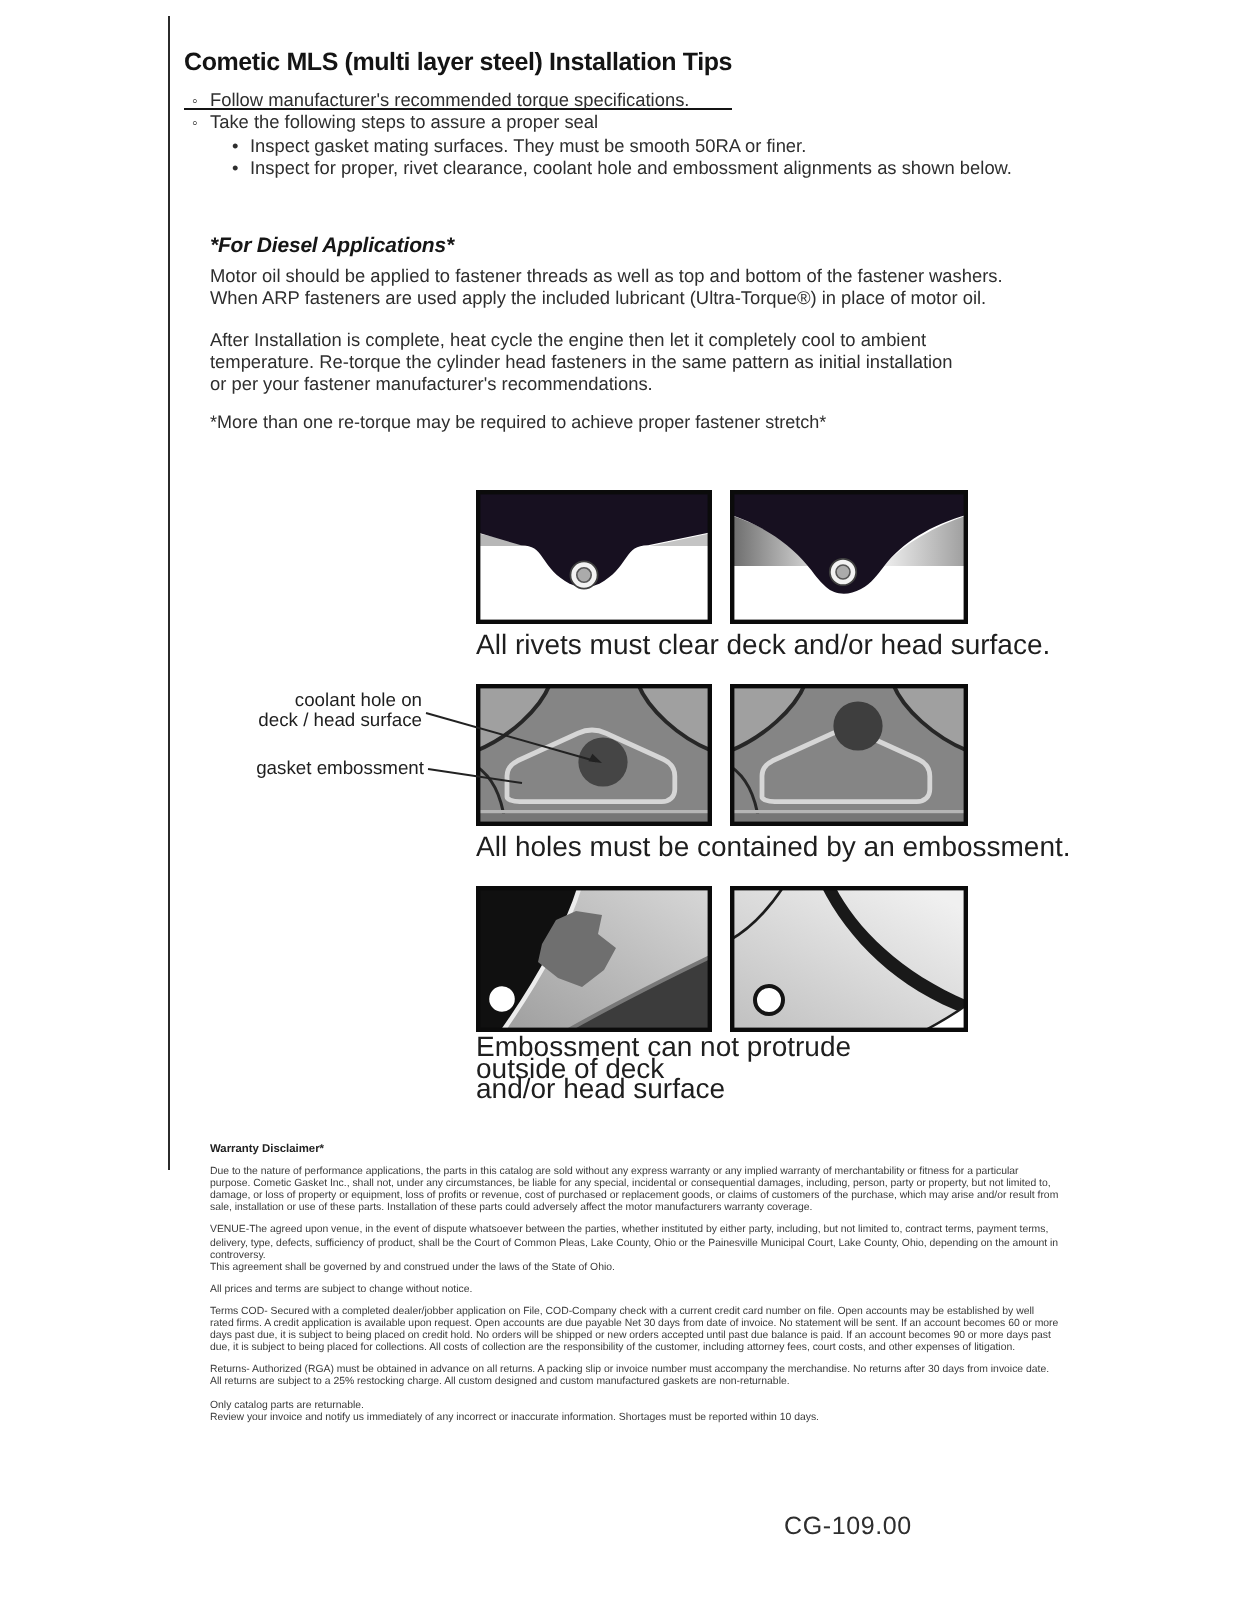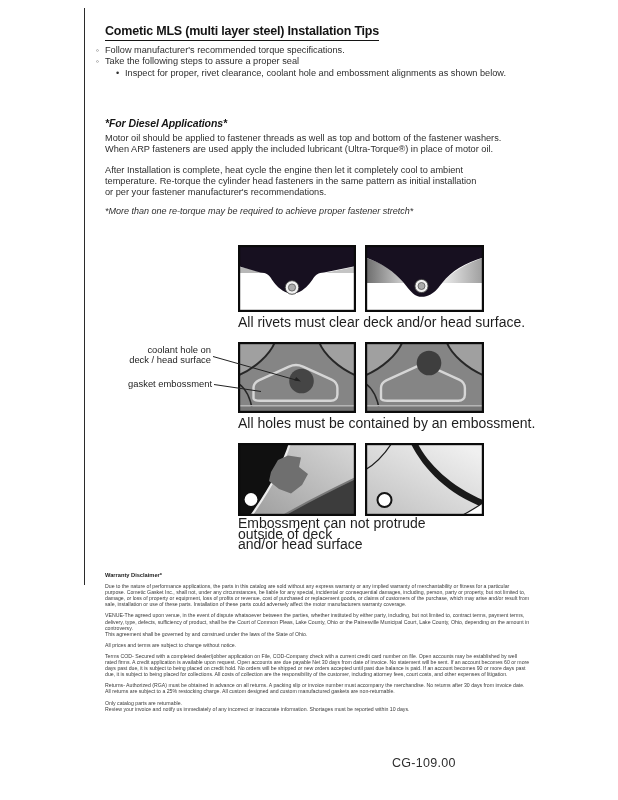--- a/index.html
+++ b/index.html
@@ -1,33 +1,33 @@
 <!DOCTYPE html>
 <html><head>
 <meta charset="utf-8">
 <style>
   html,body{margin:0;padding:0;background:#ffffff;}
   .page{position:relative;width:618px;height:800px;background:#fff;overflow:hidden;
         font-family:"Liberation Sans","DejaVu Sans",sans-serif;color:#2e2e2e;}
   .leftrule{position:absolute;left:84px;top:8px;width:1px;height:577px;background:#2b2b2b;}
 
-  .title{position:absolute;left:105px;top:24px;font-size:12.5px;font-weight:bold;color:#141414;
-         letter-spacing:-0.2px;border-bottom:1.5px solid #141414;padding-bottom:2px;white-space:nowrap;}
+  .title{position:absolute;left:92px;top:24px;font-size:12.5px;font-weight:bold;color:#141414;
+         letter-spacing:-0.2px;border-bottom:1.5px solid #141414;padding-bottom:16px;white-space:nowrap;}
 
   .bullets{position:absolute;left:96px;top:45px;font-size:9.2px;line-height:11.4px;width:460px;}
   .bullet{position:relative;padding-left:9px;white-space:nowrap;}
   .bullet::before{content:"\25E6";position:absolute;left:0;top:0;font-size:8px;}
   .subbullet{position:relative;margin-left:20px;padding-left:9px;white-space:nowrap;}
   .subbullet::before{content:"\2022";position:absolute;left:0;top:0;}
 
   .diesel-h{position:absolute;left:105px;top:117px;font-size:10.5px;font-weight:bold;color:#161616;letter-spacing:-0.1px;font-style:italic;}
   .para{position:absolute;left:105px;width:445px;font-size:9.2px;line-height:11px;white-space:pre-line;}
   .para1{top:133px;}
   .para2{top:165px;}
-  .note{position:absolute;left:105px;top:206px;font-size:9px;white-space:nowrap;font-style:italic;}
+  .note{position:absolute;left:105px;top:206px;font-size:9px;white-space:nowrap;}
 
   .dg-label{position:absolute;text-align:center;font-size:12px;font-weight:bold;color:#141414;letter-spacing:0.2px;margin-top:25px;}
   .lr1{left:238px;top:230px;width:118px;}  .lw1{left:365px;top:230px;width:119px;}
   .lr2{left:238px;top:329px;width:118px;}  .lw2{left:365px;top:329px;width:119px;}
   .lr3{left:238px;top:429px;width:118px;}  .lw3{left:365px;top:429px;width:119px;}
 
   .panel{position:absolute;}
   .panel svg{display:block;width:100%;height:100%;}
   .p11{left:238px;top:245px;width:118px;height:67px;}
   .p12{left:365px;top:245px;width:119px;height:67px;}
@@ -57,20 +57,21 @@
 <body>
 
 <div class="page">
   <div class="leftrule"></div>
 
   <div class="title">Cometic MLS (multi layer steel) Installation Tips</div>
 
   <div class="bullets">
     <div class="bullet">Follow manufacturer's recommended torque specifications.</div>
     <div class="bullet">Take the following steps to assure a proper seal</div>
+    <div class="subbullet">Inspect gasket mating surfaces.  They must be smooth 50RA or finer.</div>
     <div class="subbullet">Inspect for proper, rivet clearance, coolant hole and embossment alignments as shown below.</div>
   </div>
 
   <div class="diesel-h">*For Diesel Applications*</div>
   <div class="para para1">Motor oil should be applied to fastener threads as well as top and bottom of the fastener washers.
 When ARP fasteners are used apply the included lubricant (Ultra-Torque®) in place of motor oil.</div>
   <div class="para para2">After Installation is complete, heat cycle the engine then let it completely cool to ambient
 temperature. Re-torque the cylinder head fasteners in the same pattern as initial installation
 or per your fastener manufacturer's recommendations.</div>
   <div class="note">*More than one re-torque may be required to achieve proper fastener stretch*</div>

